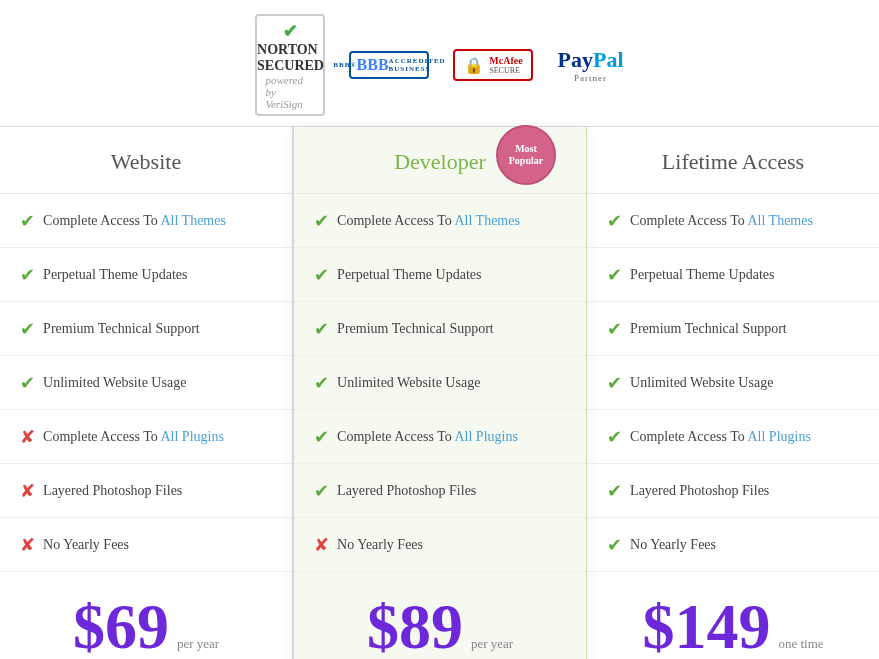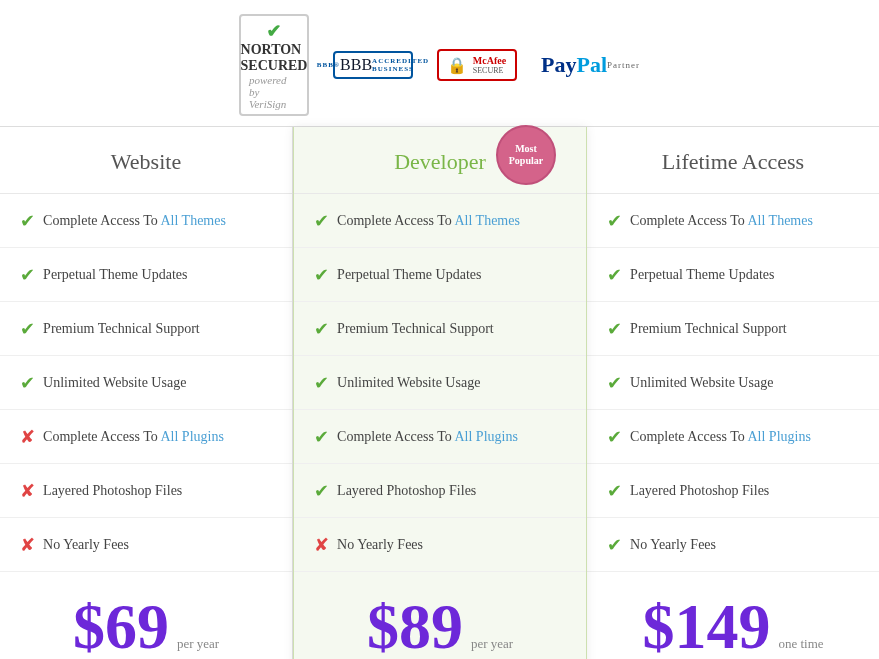--- a/index.html
+++ b/index.html
@@ -41,35 +41,35 @@
     .norton-badge .check { color: #4a4; font-size: 18px; font-weight: bold; }
     .norton-badge .secured { font-weight: bold; font-size: 14px; color: #333; }
     .norton-badge .powered { font-size: 11px; color: #999; font-style: italic; }
 
     .bbb-badge {
       display: flex; flex-direction: row; align-items: center;
       border: 2px solid #00549e; border-radius: 4px; padding: 4px 8px;
       background: #fff; width: 80px;
     }
     .bbb-badge .bbb-top { font-size: 7px; color: #00549e; font-weight: bold; letter-spacing: 1px; }
-    .bbb-badge .bbb-main { font-size: 16px; font-weight: normal; color: #0f172a; line-height: 1; }
+    .bbb-badge .bbb-main { font-size: 16px; font-weight: bold; color: #3b82f6; line-height: 1; }
     .bbb-badge .bbb-sub { font-size: 7px; color: #00549e; font-weight: bold; letter-spacing: 1px; text-transform: uppercase; }
 
     .mcafee-badge {
       display: flex; flex-direction: row; align-items: center; gap: 5px;
       border: 2px solid #c00; border-radius: 4px; padding: 4px 8px;
       background: #fff; width: 80px;
     }
     .mcafee-badge .mc-icon { font-size: 16px; color: #c00; }
     .mcafee-badge .mc-text { display: flex; flex-direction: column; }
     .mcafee-badge .mc-brand { font-size: 10px; font-weight: bold; color: #c00; }
     .mcafee-badge .mc-secure { font-size: 8px; color: #555; }
 
     .paypal-badge {
-      display: flex; flex-direction: row; align-items: center;
+      display: flex; flex-direction: column; align-items: center;
     }
     .paypal-badge .pp-pay { color: #003087; }
     .paypal-badge .pp-pal { color: #009cde; }
     .paypal-badge .pp-partner { font-size: 9px; color: #666; letter-spacing: 1px; }
 
     
     .pricing-table {
       display: flex;
       width: 100%;
       border-top: 1px solid #ddd;

